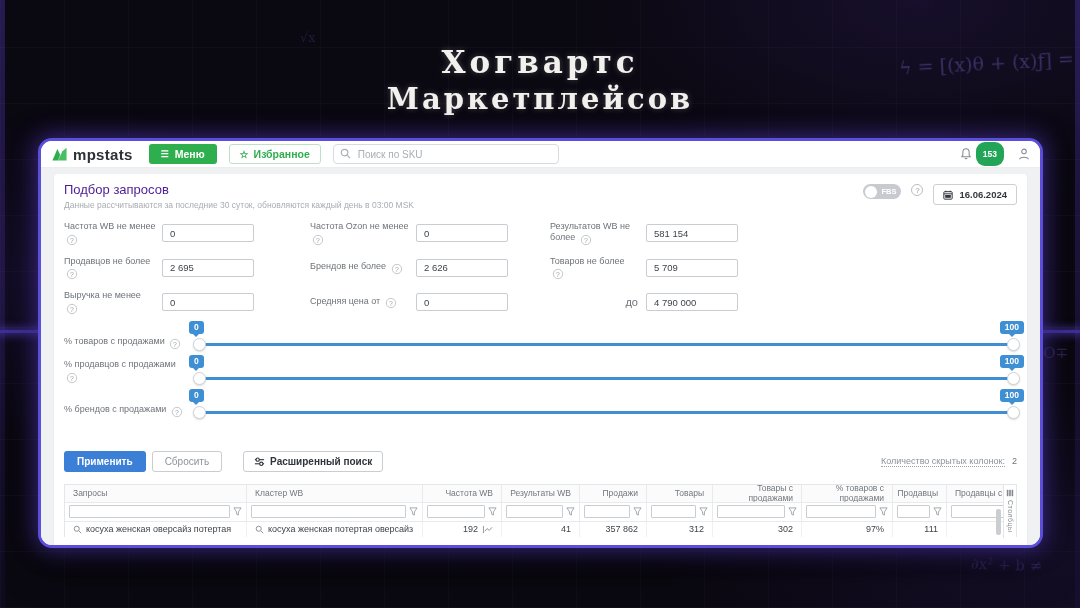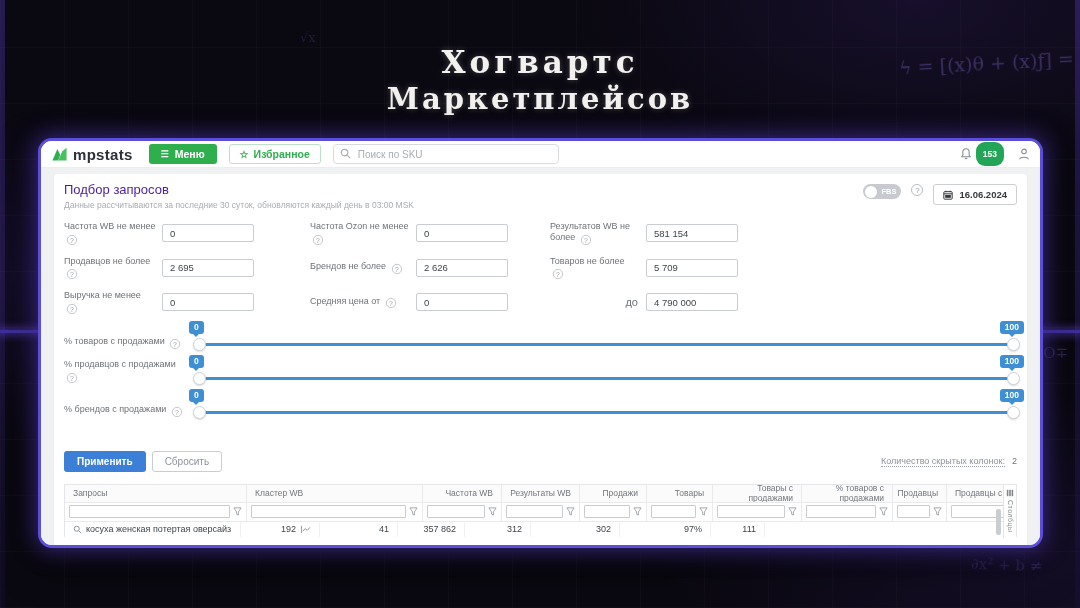--- a/index.html
+++ b/index.html
@@ -279,20 +279,29 @@
             <div class="track"></div>
             <span class="handle hl"></span>
             <span class="handle hr"></span>
           </div>
         </div>
       </div>
 
       <div class="btnrow">
         <button class="btn-apply">Применить</button>
         <button class="btn-reset">Сбросить</button>
+        <button class="btn-adv">
+          <svg width="11" height="11" viewBox="0 0 12 12">
+            <line x1="1" y1="4" x2="11" y2="4" stroke="#2f353a" stroke-width="1.2"></line>
+            <circle cx="4" cy="4" r="1.8" fill="#fff" stroke="#2f353a" stroke-width="1.2"></circle>
+            <line x1="1" y1="8.5" x2="11" y2="8.5" stroke="#2f353a" stroke-width="1.2"></line>
+            <circle cx="8" cy="8.5" r="1.8" fill="#fff" stroke="#2f353a" stroke-width="1.2"></circle>
+          </svg>
+          <span>Расширенный поиск</span>
+        </button>
         <span class="hidden-cols">
           <span class="lnk">Количество скрытых колонок:</span><span class="cnt">2</span>
         </span>
       </div>
 
       <div class="tbl">
         <div class="trow">
           <div class="th c0">Запросы</div>
           <div class="th c1">Кластер WB</div>
           <div class="th c2 num">Частота WB</div>
@@ -359,20 +368,27 @@
             <svg width="9" height="9" viewBox="0 0 10 10">
                 <path d="M1 1 H9 L6 5.5 V9 L4 8 V5.5 Z" fill="none" stroke="#9aa0a6" stroke-width="1"></path>
               </svg>
             </div>
           <div class="tf c9">
               <input style="">
             </div>
         </div>
 
         <div class="trow">
+          <div class="td c0">
+            <svg width="9" height="9" viewBox="0 0 12 12">
+              <circle cx="5" cy="5" r="3.4" fill="none" stroke="#8a9096" stroke-width="1.3"></circle>
+              <line x1="7.8" y1="7.8" x2="11" y2="11" stroke="#8a9096" stroke-width="1.3"></line>
+            </svg>
+            <span class="qtxt">косуха женская оверсайз потертая</span>
+          </div>
           <div class="td c1">
             <svg width="9" height="9" viewBox="0 0 12 12">
               <circle cx="5" cy="5" r="3.4" fill="none" stroke="#8a9096" stroke-width="1.3"></circle>
               <line x1="7.8" y1="7.8" x2="11" y2="11" stroke="#8a9096" stroke-width="1.3"></line>
             </svg>
             <span class="qtxt">косуха женская потертая оверсайз</span>
           </div>
           <div class="td c2 num">
             <span>192</span>
             <svg width="11" height="9" viewBox="0 0 12 10">

